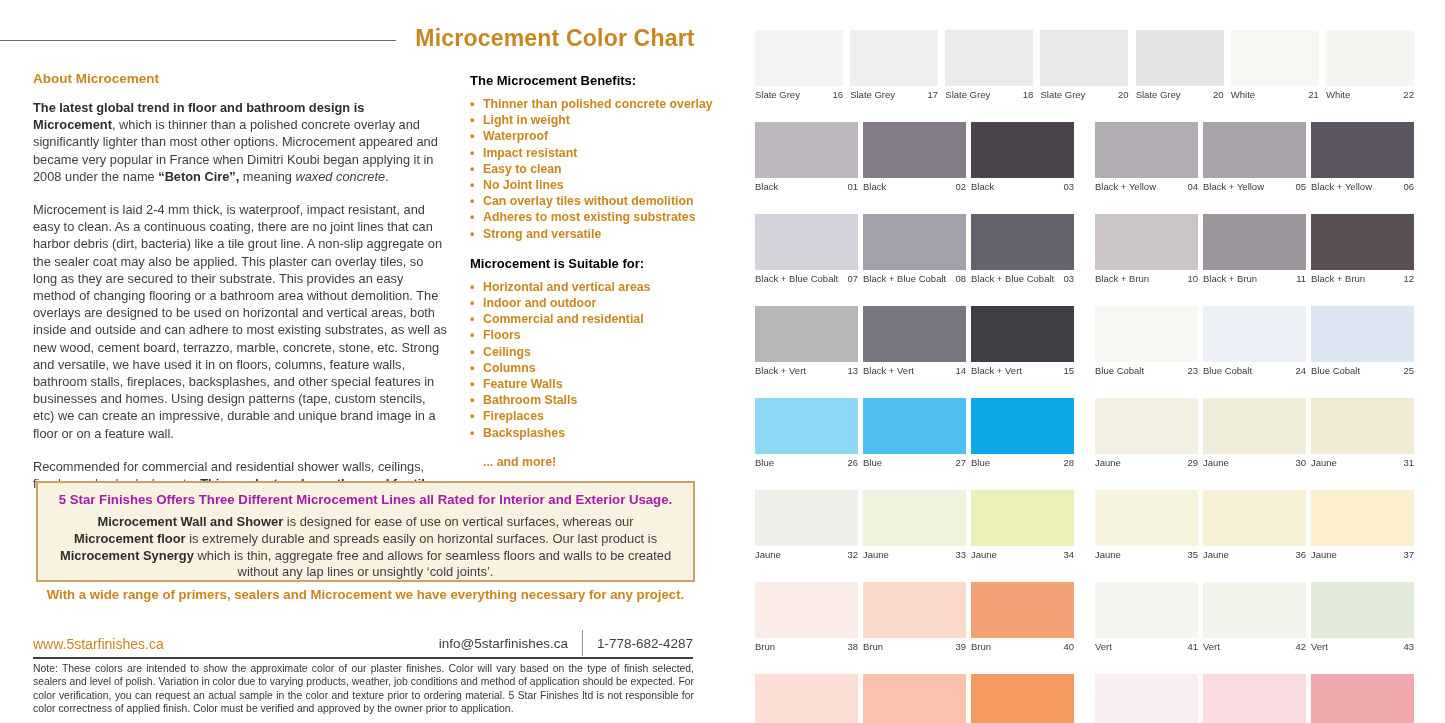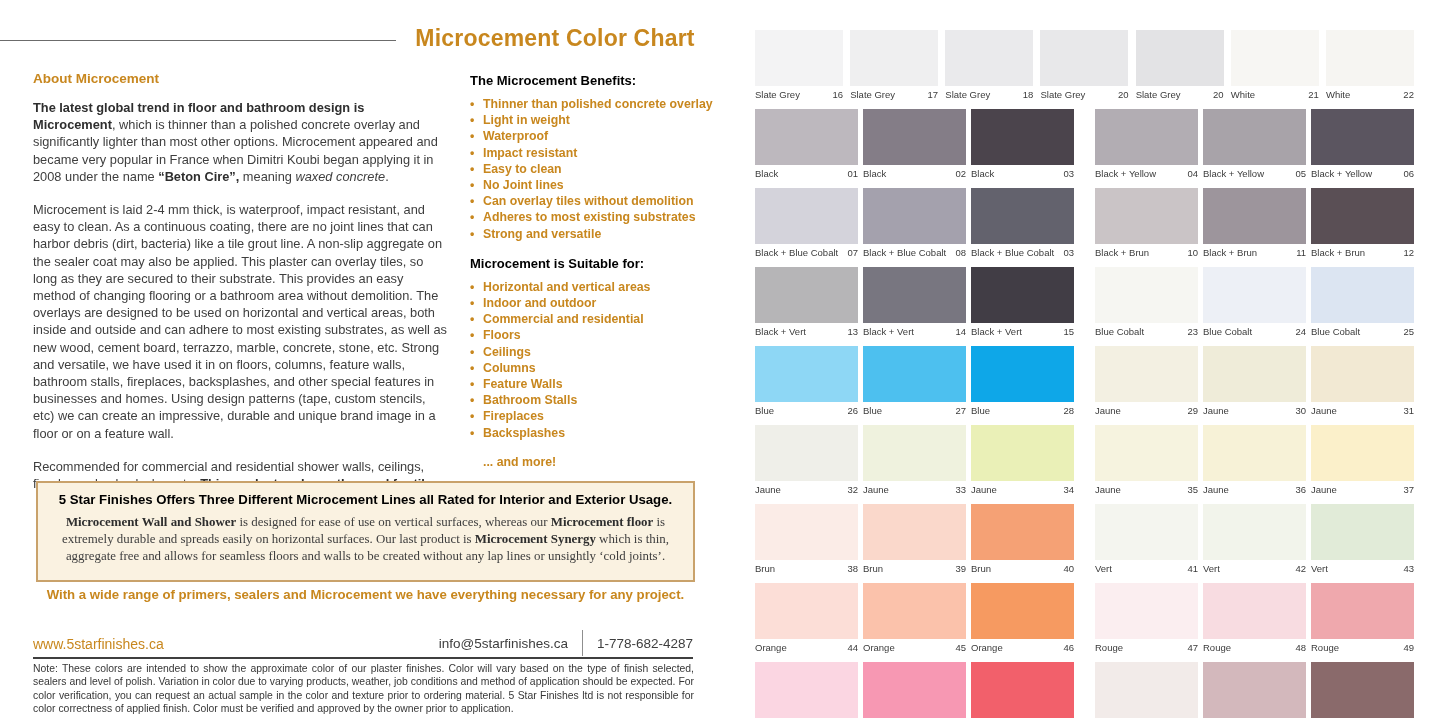--- a/index.html
+++ b/index.html
@@ -23,41 +23,41 @@
   .mid-col h2 { font-size:13px; font-weight:bold; color:#000000; margin-bottom:8px; }
   .mid-col ul { list-style:none; margin-bottom:14px; }
   .mid-col li { font-size:12.3px; font-weight:bold; color:#c8871e; line-height:16.2px;
     display:flex; }
   .mid-col .bullet { width:13px; flex:0 0 13px; }
   .mid-col .more { font-size:12.3px; font-weight:bold; color:#c8871e; padding-left:13px; margin-top:6px; }
 
   
   .info-box { position:absolute; left:36px; top:481px; width:659px; height:101px;
     background:#faf2e1; border:2px solid #c9a26b; padding:9px 20px; }
-  .box-title { text-align:center; font-size:13.2px; font-weight:bold; color:#000000; margin-bottom:7px; }
-  .box-body { text-align:center; font-size:12.9px; line-height:16.8px; color:#3e3e3e;font-family:Liberation Serif, serif; }
+  .box-title { text-align:center; font-size:13.2px; font-weight:bold; color:#a21caf; margin-bottom:7px; }
+  .box-body { text-align:center; font-size:12.9px; line-height:16.8px; color:#3e3e3e; }
   .box-body b { color:#2e2e2e; }
 
   .tagline { position:absolute; left:36px; top:587px; width:659px; text-align:center;
     font-size:13.2px; font-weight:bold; color:#c8871e; }
 
   .site { position:absolute; left:33px; top:636px; font-size:14px; font-weight:normal; color:#c8871e; }
   .contact { position:absolute; left:33px; top:630px; width:660px; text-align:right;
     font-size:13.5px; color:#3e3e3e; }
   .contact .vdiv { display:inline-block; width:1px; height:26px; background:#8f8f8f;
     margin:0 14px; vertical-align:middle; }
   .contact span { vertical-align:middle; }
 
   .rule { position:absolute; left:33px; top:657px; width:660px; height:1.5px; background:#3f3f3f; }
   .note { position:absolute; left:33px; top:662px; width:661px; font-size:10.4px;
     line-height:13.3px; color:#373737; text-align:justify; }
 
   
   .swatch-grid { position:absolute; left:755px; top:30px; width:659px; }
-  .srow { height:79px; display:flex; justify-content:space-between; }
+  .srow { height:92px; display:flex; justify-content:space-between; }
   .group { display:flex; gap:5px; }
   .group.full { width:100%; justify-content:space-between; gap:0; }
   .cell { width:103px; }
   .group.full .cell { width:88px; }
   .chip { height:56px; width:100%; }
   .label { display:flex; justify-content:space-between; margin-top:3px;
     font-size:9.5px; color:#3b3b3b; white-space:nowrap; }
 </style>
 </head>
 <body>

